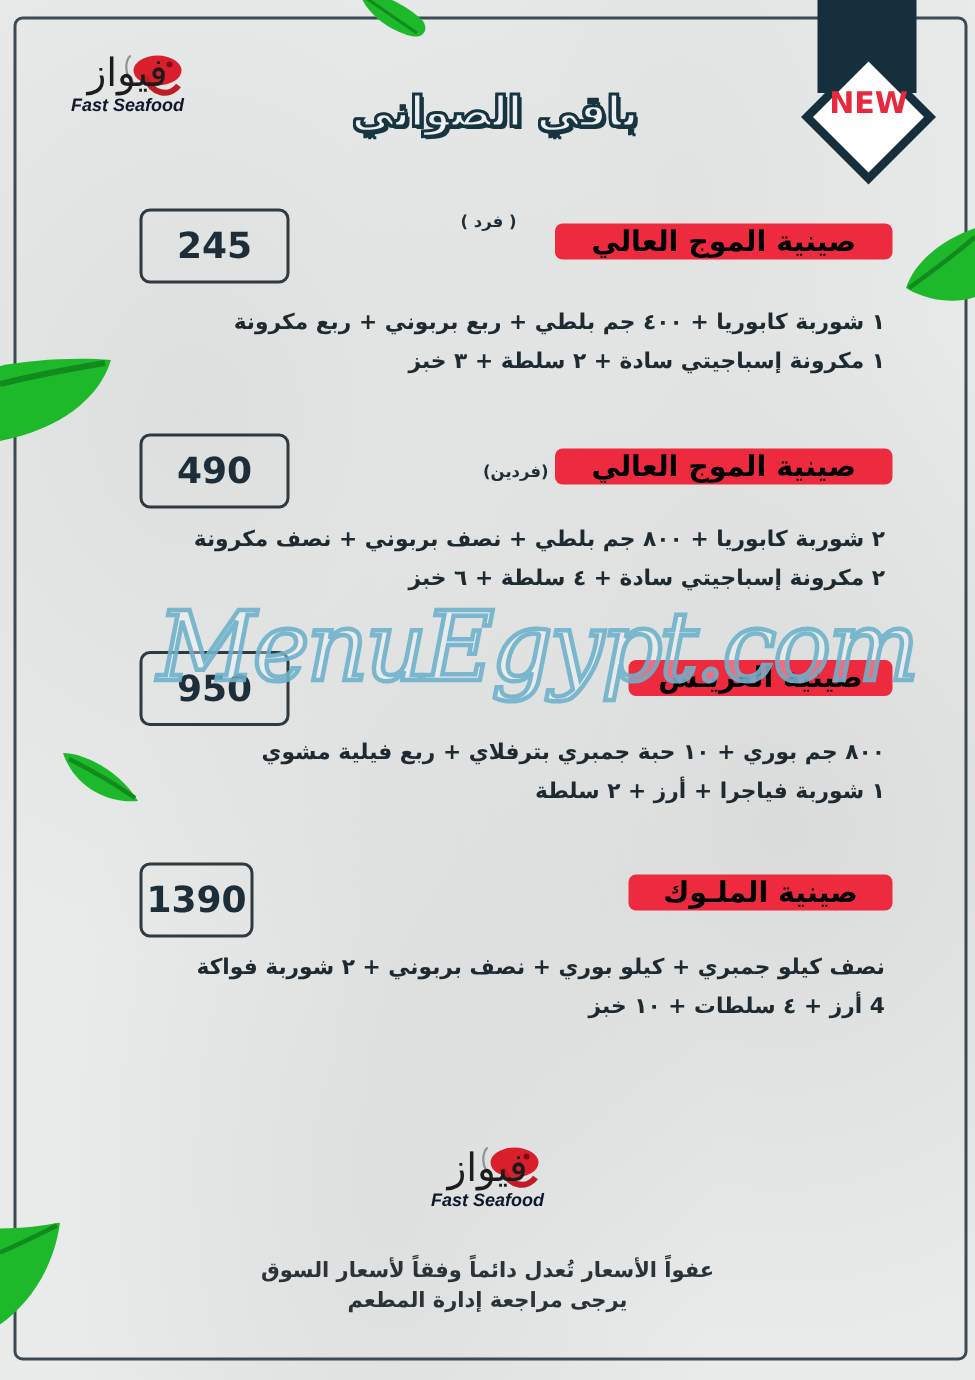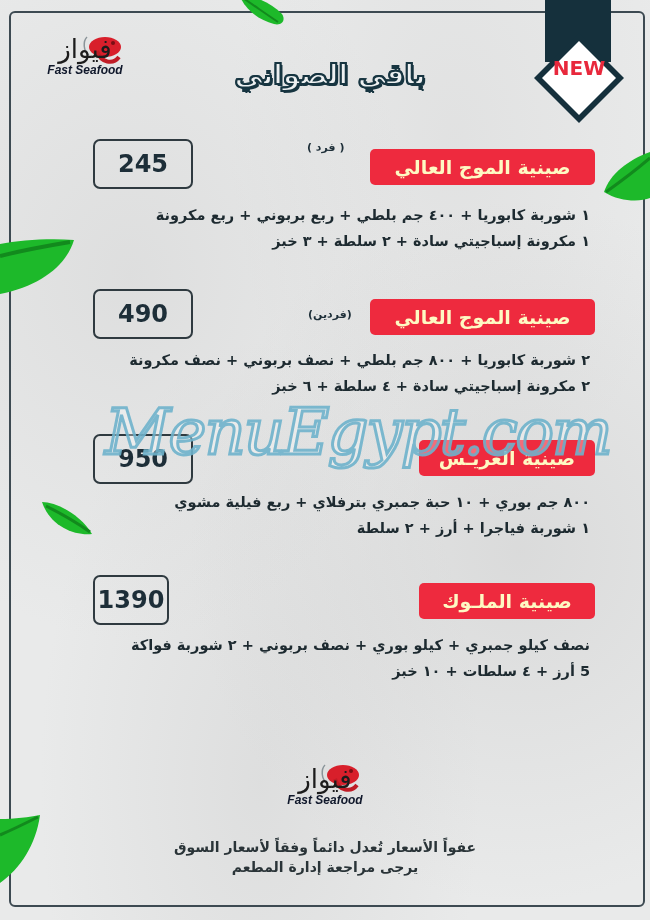--- a/index.html
+++ b/index.html
@@ -97,24 +97,24 @@
       border-radius: 7px;
       display: flex; align-items: center; justify-content: center;
       font-family: "DejaVu Sans", sans-serif;
       font-weight: bold;
       font-size: 24px;
       color: #1d2e38;
     }
     .name-pill {
       position: absolute;
       right: 55px;
-      height: 36px;
+      height: 24px;
       background: #ee2a3e;
       border-radius: 5px;
-      color: #fef9c3;
+      color: #000000;
       font-family: "DejaVu Sans", sans-serif;
       font-weight: bold;
       font-size: 19px;
       display: flex; align-items: center; justify-content: center;
       direction: rtl;
       padding: 0 3px;
     }
     .qualifier {
       position: absolute;
       font-family: "DejaVu Sans", sans-serif;
@@ -213,21 +213,21 @@
   <div class="qualifier" style="left:307px; top:2px;">( فرد )</div>
   <div class="name-pill" style="top:10px; width:225px;">صينية الموج العالي</div>
   <div class="desc" style="top:63px;">
     <div>١ شوربة كابوريا + ٤٠٠ جم بلطي + ربع  بربوني + ربع  مكرونة</div>
     <div>١ مكرونة إسباجيتي سادة + ٢ سلطة + ٣ خبز</div>
   </div>
 </div>
 
 <div class="section" style="top:289px;">
   <div class="price-box" style="top:0;">490</div>
-  <div class="qualifier" style="left:308px; top:19px;">(فردين)</div>
+  <div class="qualifier" style="left:322px; top:19px;">(فردين)</div>
   <div class="name-pill" style="top:10px; width:225px;">صينية الموج العالي</div>
   <div class="desc" style="top:58px;">
     <div>٢ شوربة كابوريا + ٨٠٠ جم بلطي + نصف بربوني + نصف مكرونة</div>
     <div>٢ مكرونة إسباجيتي سادة + ٤ سلطة + ٦ خبز</div>
   </div>
 </div>
 
 <div class="section" style="top:434px;">
   <div class="price-box" style="top:0;">950</div>
   <div class="name-pill" style="top:6px; width:176px;">صينية العريـس</div>
@@ -235,21 +235,21 @@
     <div>٨٠٠ جم بوري + ١٠ حبة جمبري بترفلاي + ربع فيلية مشوي</div>
     <div>١ شوربة فياجرا + أرز + ٢ سلطة</div>
   </div>
 </div>
 
 <div class="section" style="top:575px;">
   <div class="price-box" style="top:0; width:76px; left:93px;">1390</div>
   <div class="name-pill" style="top:8px; width:176px;">صينية الملـوك</div>
   <div class="desc" style="top:57px;">
     <div>نصف كيلو جمبري + كيلو بوري + نصف بربوني + ٢ شوربة فواكة</div>
-    <div>5 أرز + ٤ سلطات + ١٠ خبز</div>
+    <div>4 أرز + ٤ سلطات + ١٠ خبز</div>
   </div>
 </div>
 
 <div class="watermark">MenuEgypt.com</div>
 
 <div class="logo" style="left:265px; top:765px; width:120px;">
   <svg class="shrimp" style="left:52px; top:-6px;" width="46" height="36" viewBox="0 0 46 36">
     <path d="M8 6 C4 10 4 20 10 24" stroke="#8a9499" stroke-width="1.5" fill="none"></path>
     <ellipse cx="26" cy="16" rx="16" ry="10" fill="#d81f2b"></ellipse>
     <path d="M18 20 C22 32 34 34 40 26" stroke="#c01c26" stroke-width="4" fill="none"></path>

